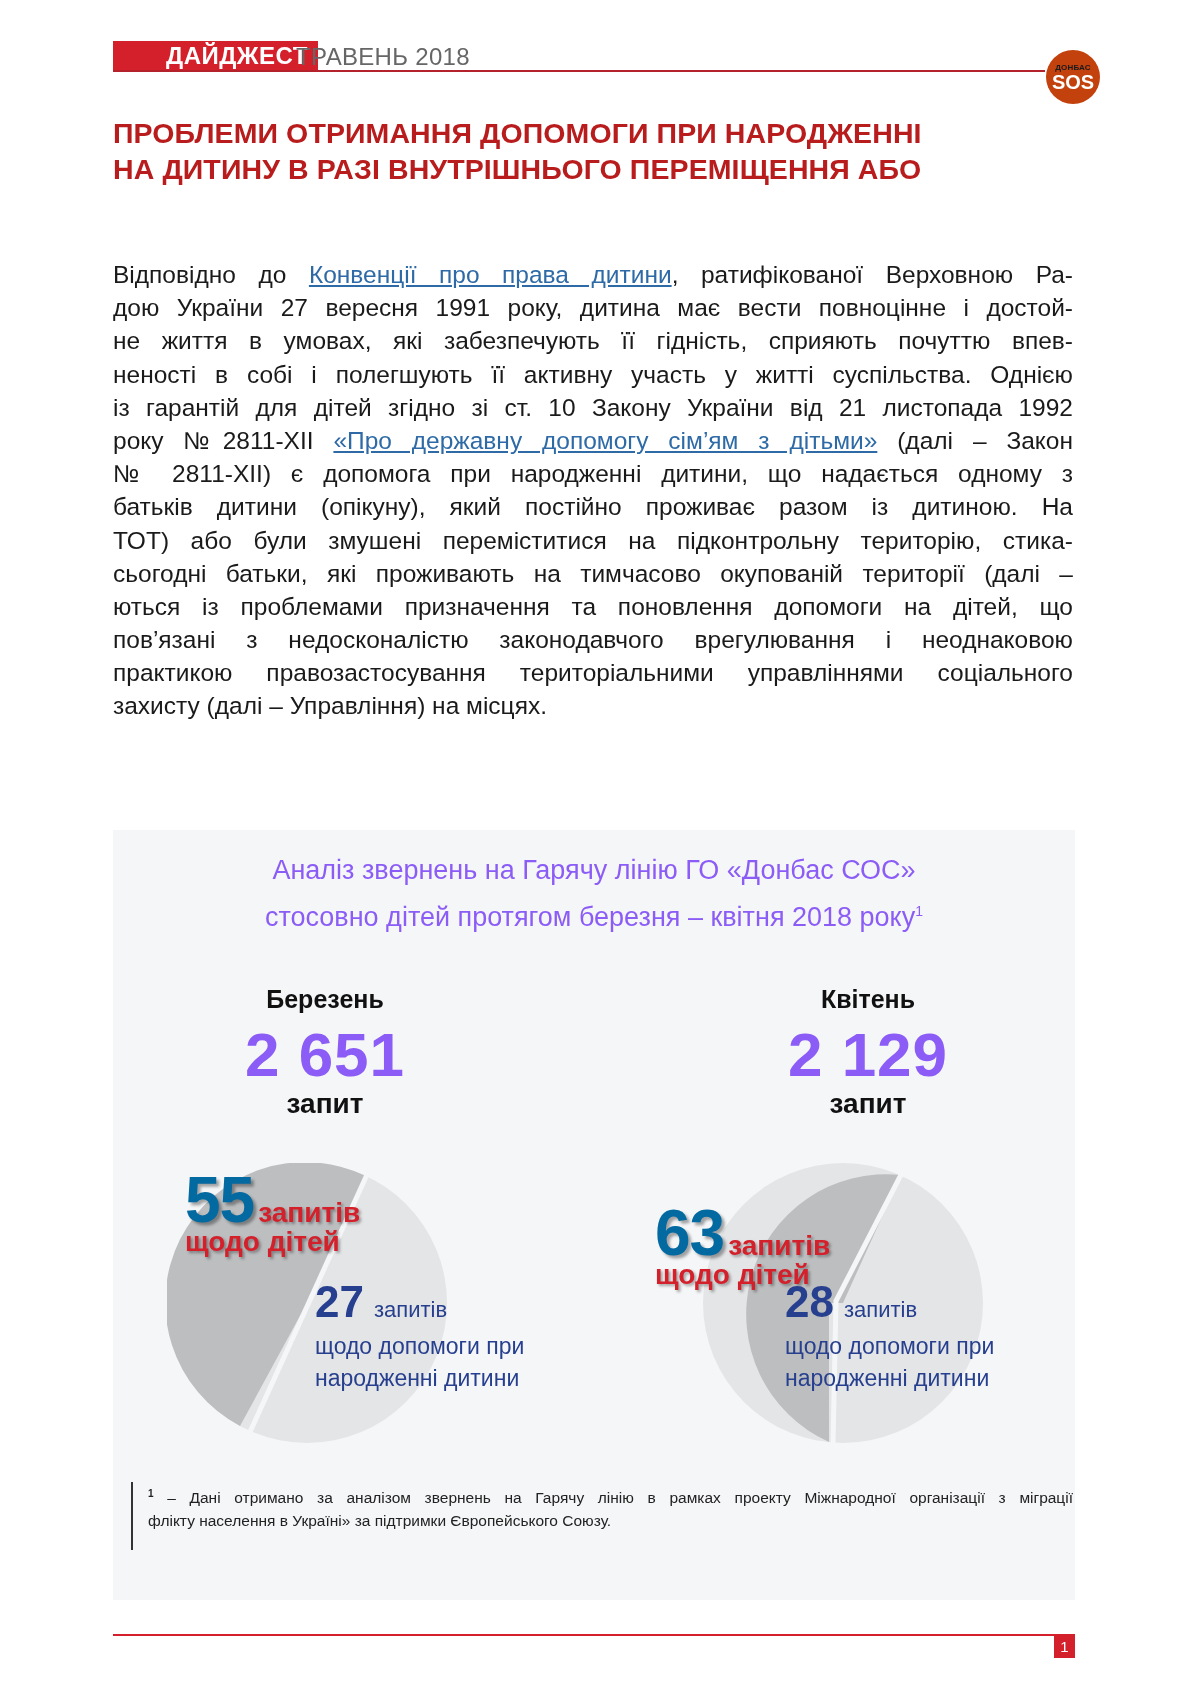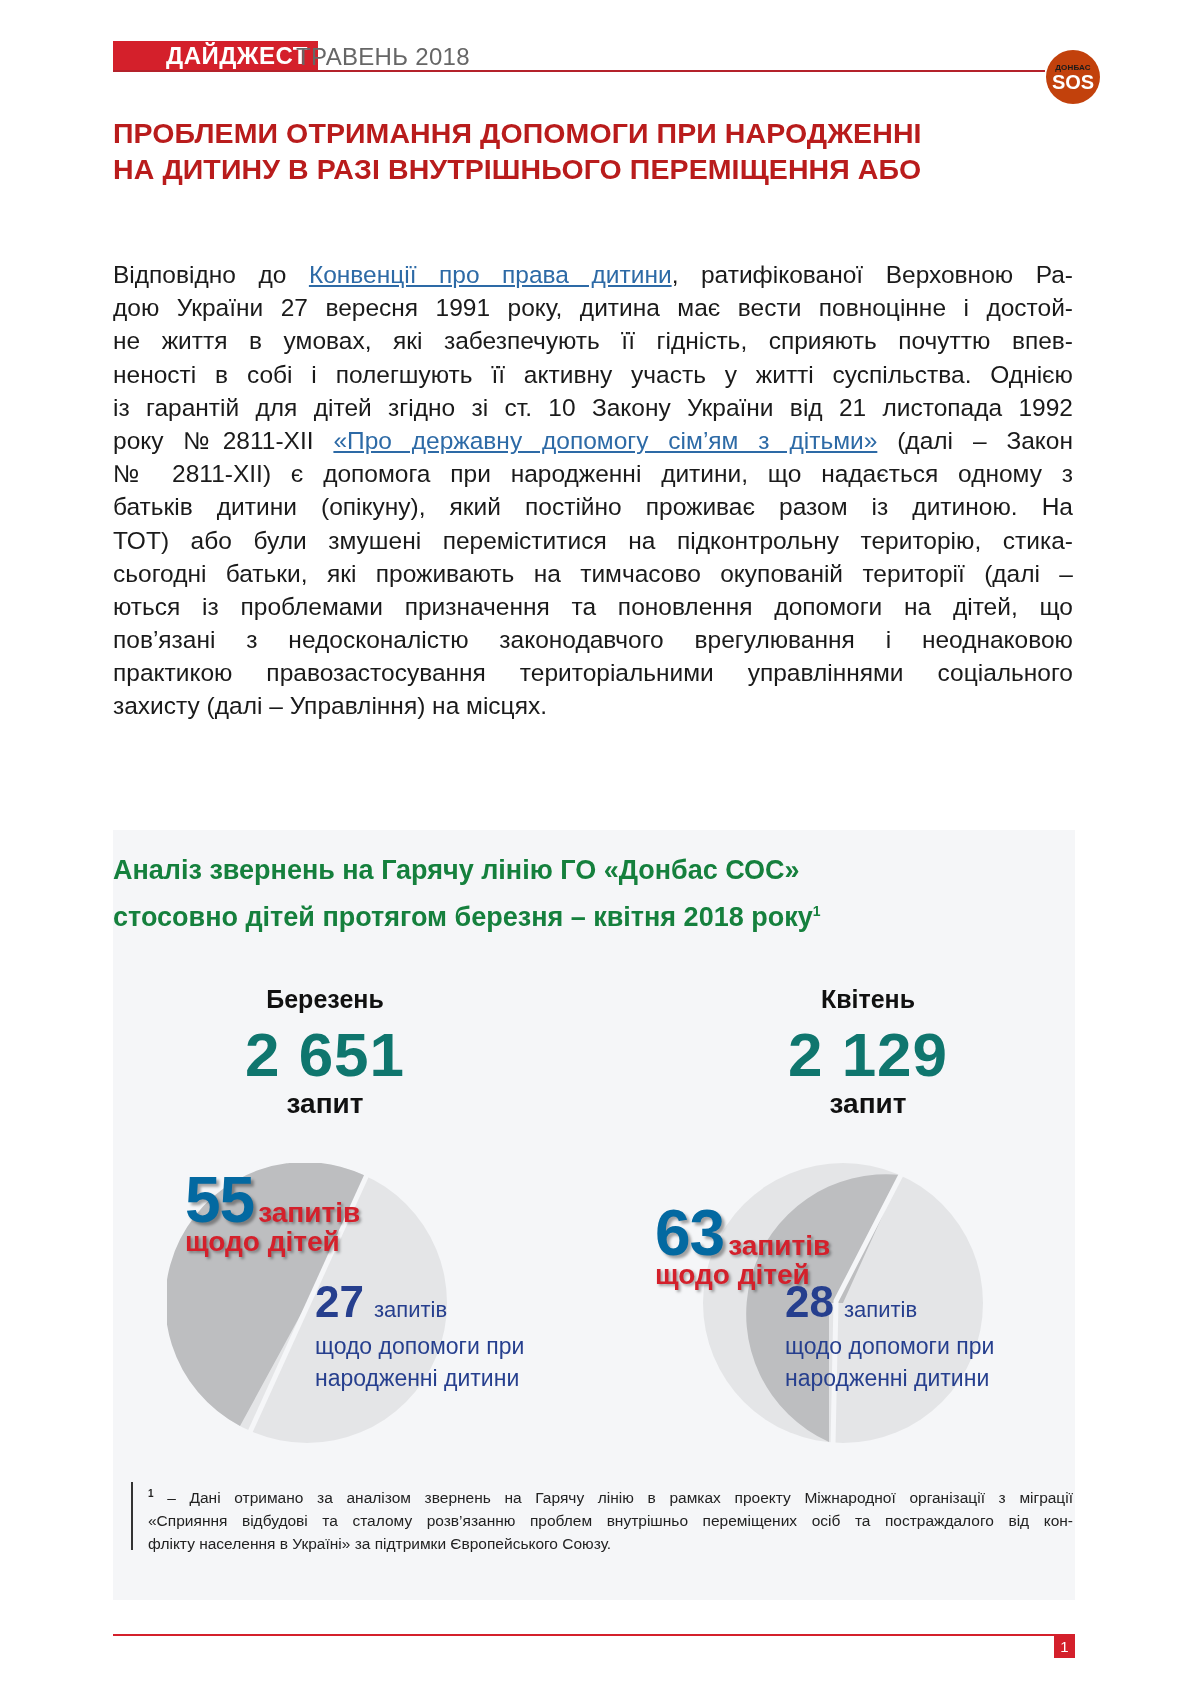--- a/index.html
+++ b/index.html
@@ -19,26 +19,26 @@
   .title div { white-space: nowrap; }
 
   
   .body-text { left: 113px; top: 258px; width: 960px; font-size: 24.5px; line-height: 33.2px; color: #1a1a1a; text-align: justify; }
   .body-text .ln { display: block; text-align: justify; text-align-last: justify; white-space: nowrap; overflow: hidden; height: 33.2px; }
   .body-text .ln.last { text-align-last: left; }
   .link { color: #2d6aa6; text-decoration: underline; }
 
   
   .panel { left: 113px; top: 830px; width: 962px; height: 770px; background: #f5f6f8; }
-  .panel-title { left: 113px; top: 850px; width: 962px; text-align: left; color: #15803d; font-size: 27px; font-weight: bold; line-height: 41px; }
+  .panel-title { left: 113px; top: 850px; width: 962px; text-align: center; color: #8b5cf6; font-size: 27px; font-weight: normal; line-height: 41px; }
   .panel-title sup { font-size: 14px; vertical-align: 10px; }
 
   .col { width: 400px; text-align: center; }
   .month { font-size: 25px; font-weight: bold; color: #111; }
-  .bignum { font-size: 62px; font-weight: 900; color: #0f766e; letter-spacing: 1px; line-height: 66px; }
+  .bignum { font-size: 62px; font-weight: 900; color: #8b5cf6; letter-spacing: 1px; line-height: 66px; }
   .unit { font-size: 28px; font-weight: bold; color: #111; }
 
   .pie { width: 280px; height: 280px; }
   .red-num { font-size: 64px; font-weight: 900; color: #0369a1; text-shadow: 3px 3px 3px rgba(0,0,0,0.35); letter-spacing: -1px; line-height: 60px; }
   .red-lbl { font-size: 28px; font-weight: bold; color: #d4202b; text-shadow: 2px 2px 3px rgba(0,0,0,0.35); }
   .blue-num { font-size: 44px; font-weight: 900; color: #263f8e; line-height: 44px; }
   .blue-lbl { font-size: 22px; color: #263f8e; }
   .blue-line { font-size: 23px; color: #263f8e; line-height: 32px; white-space: nowrap; }
 
   
@@ -131,18 +131,17 @@
 </div>
 <div class="abs" style="left:785px; top:1280px;">
   <div style="white-space:nowrap;"><span class="blue-num">28</span><span class="blue-lbl" style="margin-left:10px;">запитів</span></div>
   <div class="blue-line" style="margin-top:6px;">щодо допомоги при</div>
   <div class="blue-line">народженні дитини</div>
 </div>
 
 <div class="abs fn-bar"></div>
 <div class="abs fn-text">
   <span class="ln"><sup>1</sup><span> –  Дані отримано за аналізом звернень на Гарячу лінію в рамках проекту Міжнародної організації з міграції</span></span>
-  <span class="ln">«Сприяння відбудові та сталому розв’язанню проблем внутрішньо переміщених осіб та постраждалого від кон-</span>
   <span class="ln last">флікту населення в Україні» за підтримки Європейського Союзу.</span>
 </div>
 
 <div class="abs ftr-line"></div>
 <div class="abs page-box">1</div>
 
 </body></html>

